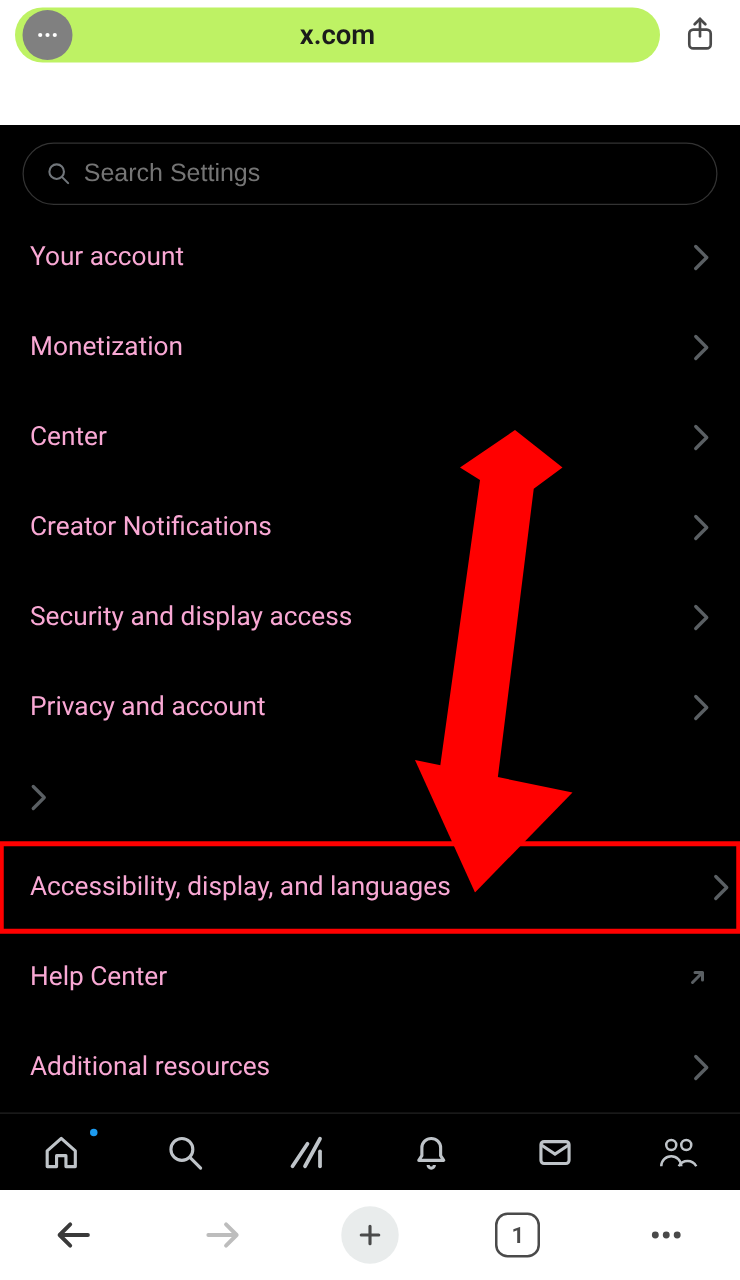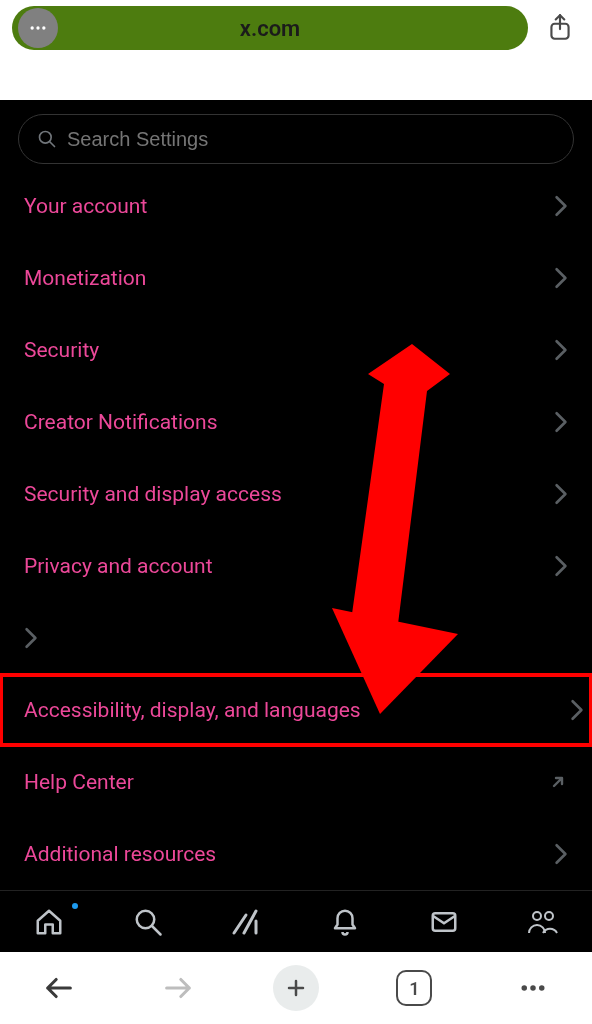--- a/index.html
+++ b/index.html
@@ -1,35 +1,35 @@
 <!DOCTYPE html>
 <html><head>
   <meta charset="utf-8">
   <style>
     * { margin: 0; padding: 0; box-sizing: border-box; }
     html, body { width: 592px; height: 1024px; font-family: -apple-system, BlinkMacSystemFont, "Segoe UI", Roboto, Helvetica, Arial, sans-serif; background: #fff; }
     .wrap { width: 592px; height: 1024px; display: flex; flex-direction: column; background: #fff; }
 
     
     .browser-top { height: 56px; display: flex; align-items: center; padding: 0 12px; gap: 12px; }
-    .url-pill { flex: 1; height: 44px; background: #4d7c0f; border-radius: 22px; display: flex; align-items: center; justify-content: center; color: #1b1b1b; font-size: 22px; font-weight: 600; position: relative; }
+    .url-pill { flex: 1; height: 44px; background: #bef264; border-radius: 22px; display: flex; align-items: center; justify-content: center; color: #1b1b1b; font-size: 22px; font-weight: 600; position: relative; }
     .menu-chip-inner { position: absolute; left: 6px; top: 50%; transform: translateY(-50%); width: 40px; height: 40px; border-radius: 20px; background: #808080; color:#fff; display:flex; align-items:center; justify-content:center; }
     .share-btn { width: 40px; height: 40px; display: flex; align-items: center; justify-content: center; color: #4a4a4a; }
 
     
     .content { flex: 1; background: #000; display: flex; flex-direction: column; position: relative; overflow: hidden; margin-top: 44px; }
 
     
     .search-pill { margin: 14px 18px 6px 18px; height: 52px; border: 1px solid #333; border-radius: 26px; display: flex; align-items: center; padding: 0 18px; gap: 10px; }
     .search-pill .icon { color: #71767b; }
     .search-pill input { flex: 1; background: transparent; border: none; outline: none; color: #71767b; font-size: 20px; }
 
     
     .list { flex: 1; display: flex; flex-direction: column; }
-    .row { display: flex; align-items: center; justify-content: space-between; padding: 0 24px 0 24px; color: #ec4899; font-size: 21px; height: 72px; }
+    .row { display: flex; align-items: center; justify-content: space-between; padding: 0 24px 0 24px; color: #f9a8d4; font-size: 21px; height: 72px; }
     .row .chev { color: #5a5f63; }
     .row.highlight { outline: 4px solid #ff0000; outline-offset: 0; height: 66px; margin: 3px 3px; padding-left: 21px; padding-right: 5px; }
     .row .lbl { white-space: nowrap; overflow: hidden; text-overflow: ellipsis; }
 
     
     .app-nav { height: 64px; background: #000; border-top: 1px solid #222; display: flex; align-items: center; justify-content: space-around; color: #bfc4c9; position: relative; }
     .app-nav .nic { width: 34px; height: 34px; display: flex; align-items: center; justify-content: center; }
     .dot { position: absolute; top: 12px; left: 72px; width: 6px; height: 6px; border-radius: 3px; background: #1d9bf0; }
 
     
@@ -92,21 +92,21 @@
         </div>
         <div class="row">
           <span class="lbl">Monetization</span>
           <span class="chev">
             <svg width="14" height="22" viewBox="0 0 12 20">
               <path d="M2 2 L10 10 L2 18" stroke="#5a5f63" stroke-width="2.4" fill="none" stroke-linecap="round" stroke-linejoin="round"></path>
             </svg>
           </span>
         </div>
         <div class="row">
-          <span class="lbl">Security</span>
+          <span class="lbl">Center</span>
           <span class="chev">
             <svg width="14" height="22" viewBox="0 0 12 20">
               <path d="M2 2 L10 10 L2 18" stroke="#5a5f63" stroke-width="2.4" fill="none" stroke-linecap="round" stroke-linejoin="round"></path>
             </svg>
           </span>
         </div>
         <div class="row">
           <span class="lbl">Creator Notifications</span>
           <span class="chev">
             <svg width="14" height="22" viewBox="0 0 12 20">

